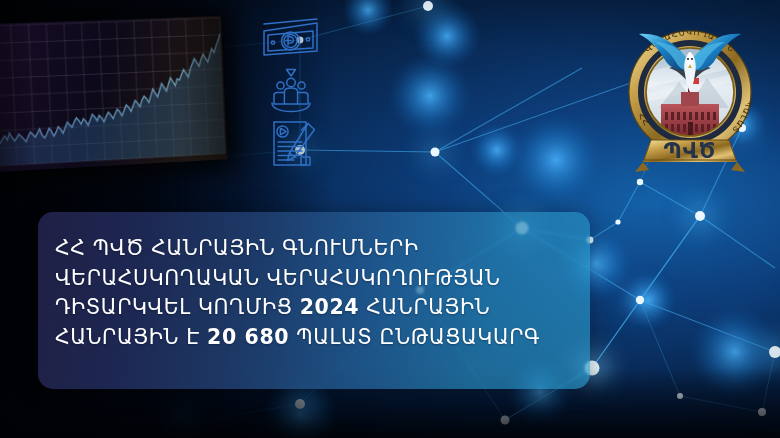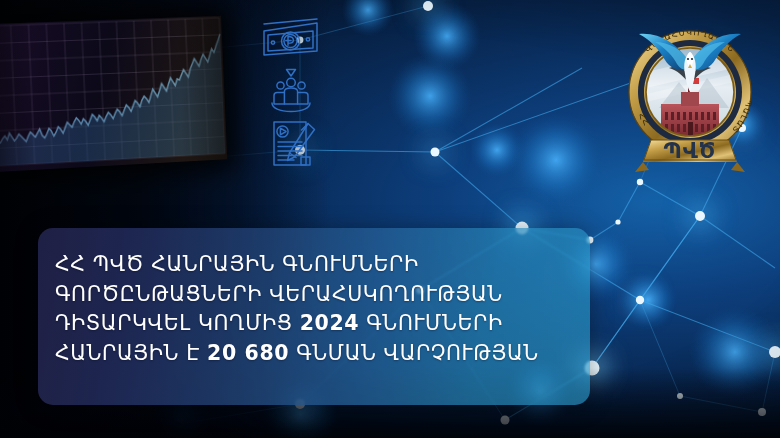--- a/index.html
+++ b/index.html
@@ -73,21 +73,20 @@
     border-radius:15px;
     background:linear-gradient(100deg,
       rgba(34,34,74,.93) 0%,
       rgba(32,42,88,.90) 16%,
       rgba(33,64,113,.86) 38%,
       rgba(35,95,150,.80) 60%,
       rgba(38,131,180,.72) 80%,
       rgba(42,150,198,.66) 100%);
     box-shadow:0 2px 22px rgba(0,0,0,.35);
     backdrop-filter:blur(1px);
-    margin-top:16px;
   }
   .panel .lines{
     position:absolute;left:17px;top:22px;right:12px;
   }
   .ln{
     color:#ffffff;
     font-size:20.5px;
     letter-spacing:.6px;
     line-height:29.6px;
     white-space:nowrap;
@@ -386,19 +385,19 @@
         <path d="M36,150 L28,160 L42,158 Z" fill="#8a6820"></path>
         <path d="M130,150 L138,160 L124,158 Z" fill="#8a6820"></path>
         <text x="83" y="146" text-anchor="middle" font-size="21" font-weight="700" fill="#24324a" font-family="'DejaVu Sans','Liberation Sans',sans-serif" letter-spacing="1">ՊՎԾ</text>
       </g>
     </svg>
   </div>
 
   <div class="panel">
     <div class="lines">
       <div class="ln">ՀՀ ՊՎԾ ՀԱՆՐԱՅԻՆ ԳՆՈՒՄՆԵՐԻ</div>
-      <div class="ln">ԳՈՐԾԸՆԹԱՑՆԵՐԻ ՎԵՐԱՀՍԿՈՂՈՒԹՅԱՆ</div>
-      <div class="ln"><span>ԴԻՏԱՐԿՎԵԼ ԿՈՂՄԻՑ </span><b>2024</b><span> ԳՆՈՒՄՆԵՐԻ</span></div>
-      <div class="ln"><span>ՀԱՆՐԱՅԻՆ Է </span><b>20 680</b><span> ԳՆՄԱՆ ՎԱՐՉՈՒԹՅԱՆ</span></div>
+      <div class="ln">ՎԵՐԱՀՍԿՈՂԱԿԱՆ ՎԵՐԱՀՍԿՈՂՈՒԹՅԱՆ</div>
+      <div class="ln"><span>ԴԻՏԱՐԿՎԵԼ ԿՈՂՄԻՑ </span><b>2024</b><span> ՀԱՆՐԱՅԻՆ</span></div>
+      <div class="ln"><span>ՀԱՆՐԱՅԻՆ Է </span><b>20 680</b><span> ՊԱԼԱՏ ԸՆԹԱՑԱԿԱՐԳ</span></div>
     </div>
   </div>
 
 </div>
 
 </body></html>

